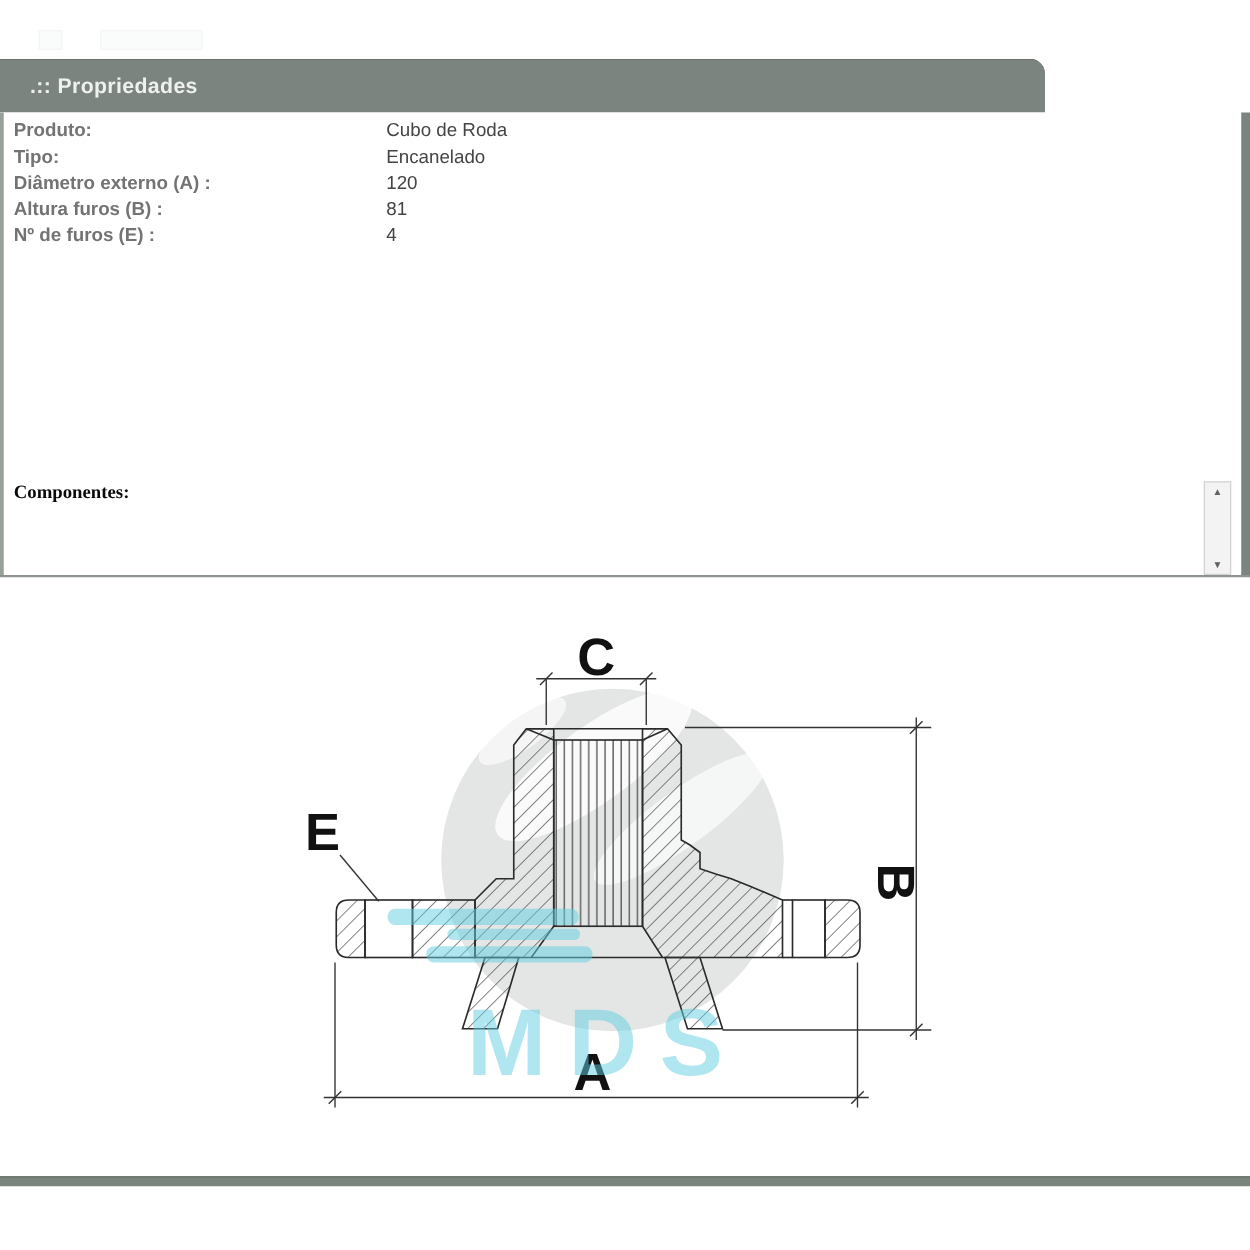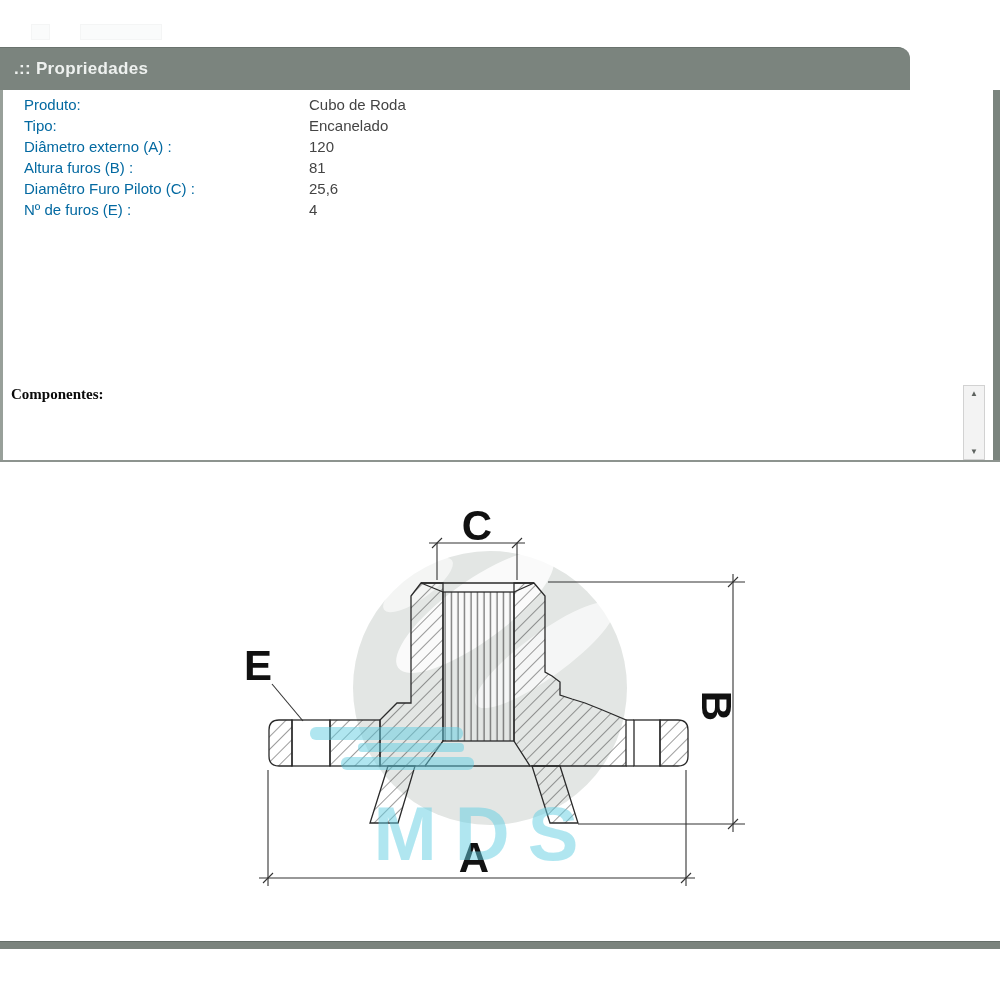--- a/index.html
+++ b/index.html
@@ -7,39 +7,39 @@
     width:1000px;height:1000px;position:relative;background:#ffffff;
     font-family:"Liberation Sans",sans-serif;overflow:hidden;
   }
   
   .ghost-tab{position:absolute;background:#fafbfb;border:1px solid #f4f5f5;}
   .ghost-a{left:31px;top:24px;width:17px;height:14px;}
   .ghost-b{left:80px;top:24px;width:80px;height:14px;}
 
   
   .titlebar{
-    position:absolute;left:0;top:47px;width:910px;height:43px;
+    position:absolute;left:0;top:47px;width:836px;height:43px;
     background:#7b847e;border-top:1px solid #6a736e;
     border-top-right-radius:12px;
     color:#eef1ef;font-weight:bold;font-size:17px;
-    display:flex;align-items:center;padding-left:14px;box-sizing:border-box;
+    display:flex;align-items:center;padding-left:24px;box-sizing:border-box;
     letter-spacing:.3px;
   }
 
   
   .panel{
     position:absolute;left:0;top:90px;width:1000px;height:371px;
     background:#ffffff;border-left:3px solid #98a09a;box-sizing:border-box;
   }
   .side-strip{
     position:absolute;left:993px;top:90px;width:7px;height:371px;background:#7b847e;
   }
   .prop-rows{position:absolute;left:8px;top:4px;width:900px;}
   .prop-row{position:relative;height:21px;line-height:21px;white-space:nowrap;}
-  .prop-label{font-weight:normal;color:#0369a1;font-size:15px;margin-left:13px;}
+  .prop-label{font-weight:bold;color:#737373;font-size:15px;}
   .prop-value{position:absolute;left:262px;top:0;color:#444444;font-size:15px;margin-left:36px;}
   .components-label{
     position:absolute;left:8px;top:296px;font-weight:bold;color:#0a0a0a;font-size:15px;font-family:Liberation Serif, serif;
   }
 
   
   .scrollbar{
     position:absolute;left:963px;top:385px;width:22px;height:75px;
     background:#f3f3f3;border:1px solid #d2d2d2;box-sizing:border-box;
     display:flex;flex-direction:column;justify-content:space-between;align-items:center;
@@ -79,24 +79,20 @@
       <span class="prop-label">Tipo:</span>
       <span class="prop-value">Encanelado</span>
     </div>
       <div class="prop-row">
       <span class="prop-label">Diâmetro externo (A) :</span>
       <span class="prop-value">120</span>
     </div>
       <div class="prop-row">
       <span class="prop-label">Altura furos (B) :</span>
       <span class="prop-value">81</span>
-    </div>
-      <div class="prop-row">
-      <span class="prop-label">Diamêtro Furo Piloto (C) :</span>
-      <span class="prop-value">25,6</span>
     </div>
       <div class="prop-row">
       <span class="prop-label">Nº de furos (E) :</span>
       <span class="prop-value">4</span>
     </div>
     </div>
   <div class="components-label">Componentes:</div>
 </div>
 <div class="side-strip"></div>
 

